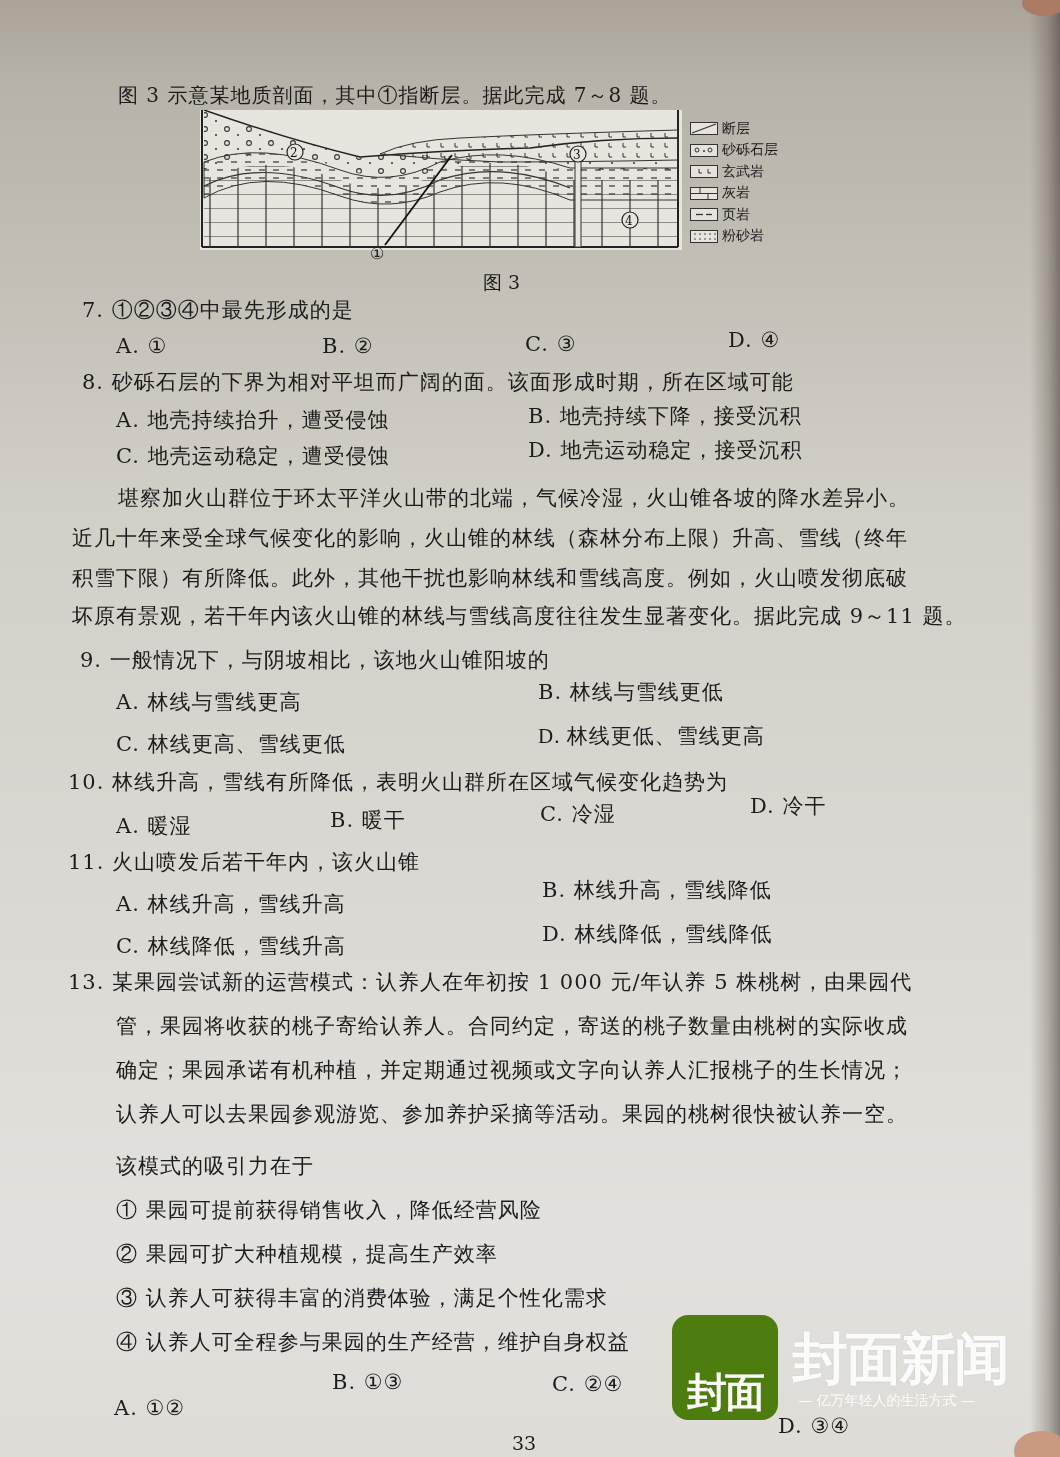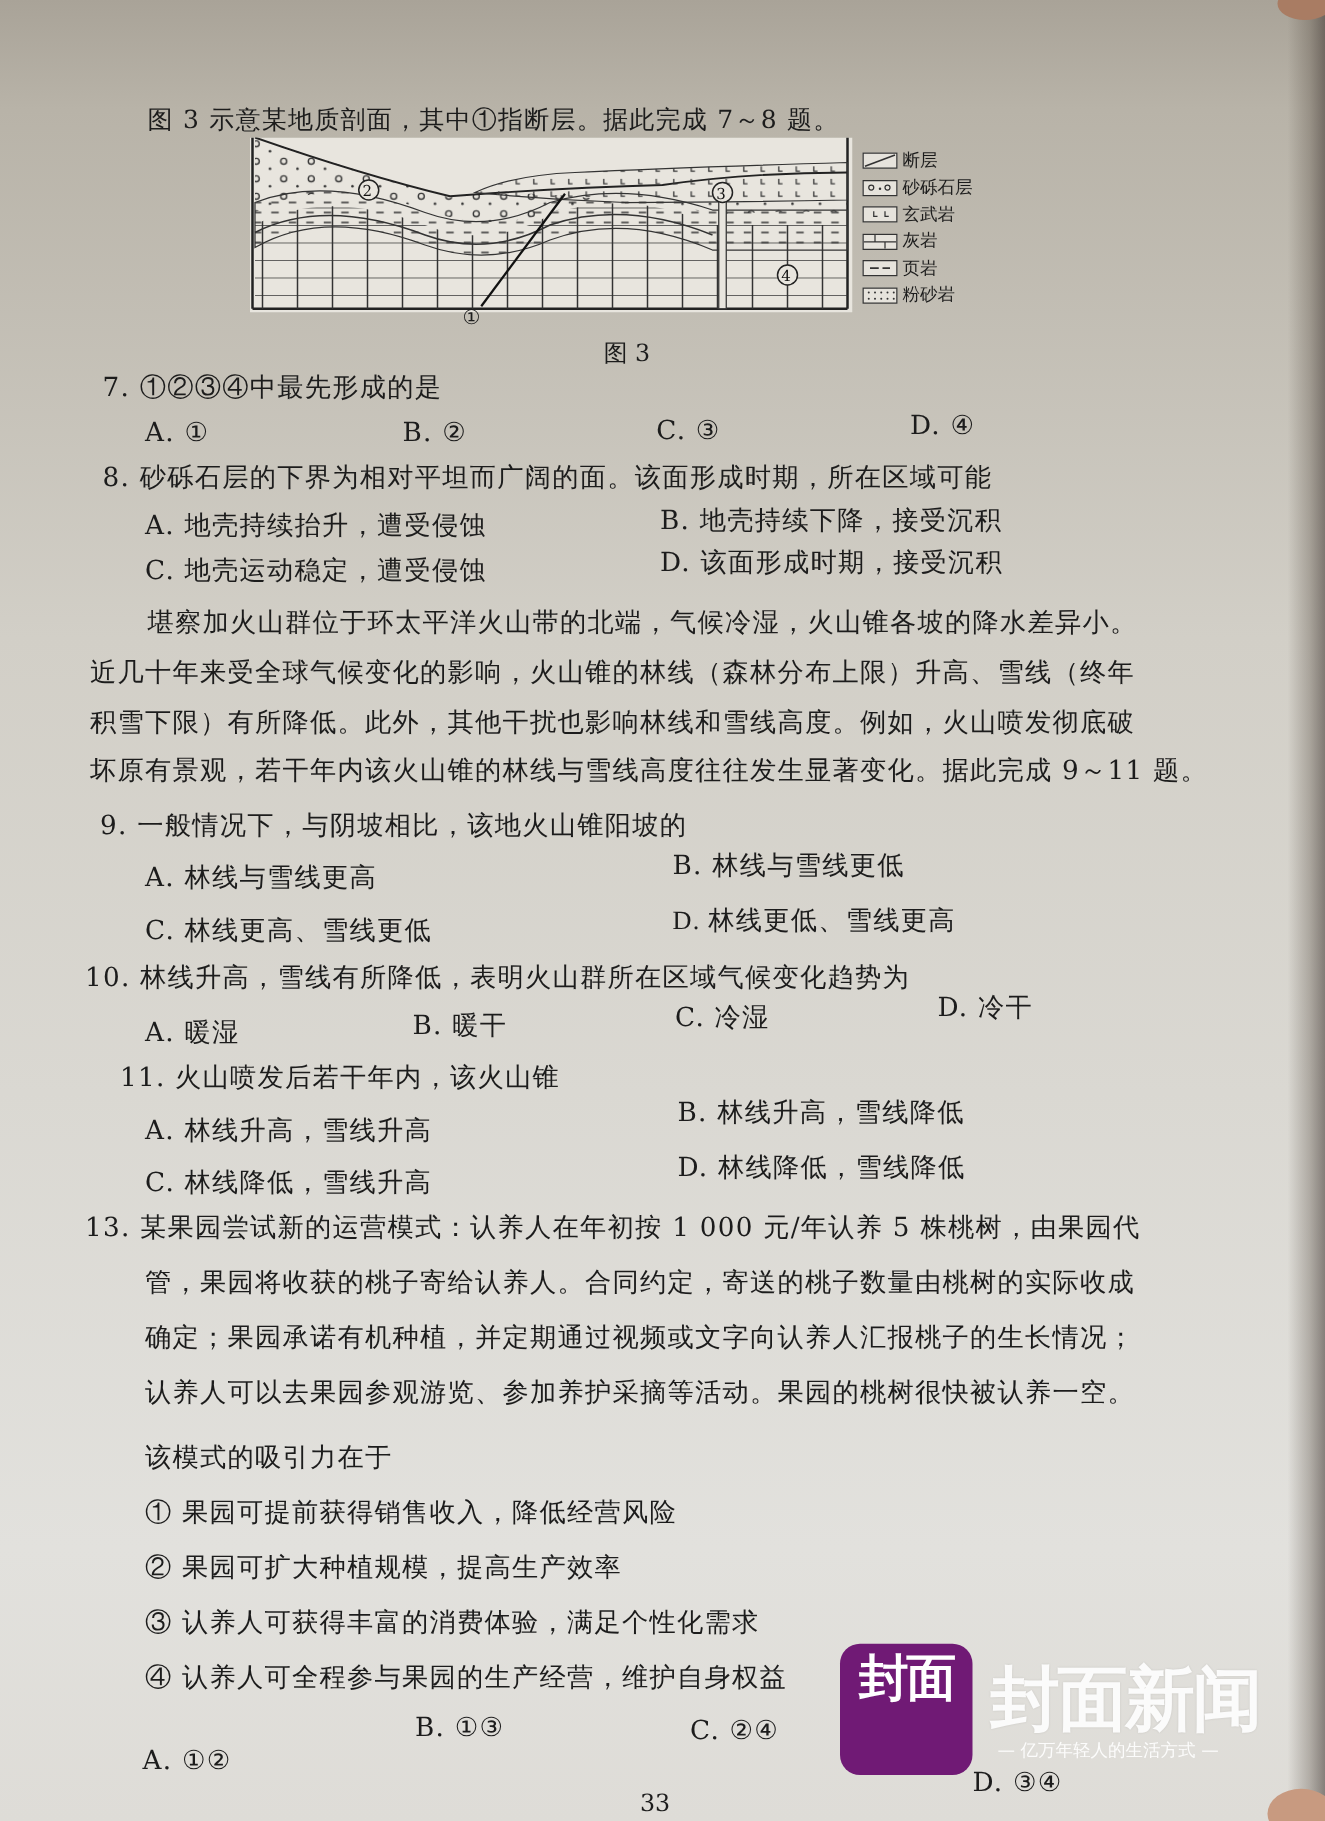--- a/index.html
+++ b/index.html
@@ -13,21 +13,21 @@
     background:linear-gradient(90deg,rgba(0,0,0,0) 0%,rgba(90,80,70,.35) 60%,rgba(60,50,45,.55) 100%);}
   .thumb-top{position:absolute;top:-10px;right:-6px;width:44px;height:26px;border-radius:50%;background:#a97c63;}
   .thumb-bottom{position:absolute;bottom:-14px;right:-8px;width:54px;height:40px;border-radius:50%;background:#c89a80;}
   .t{position:absolute;white-space:nowrap;font-size:21px;letter-spacing:1px;}
   .fig{position:absolute;left:200px;top:110px;width:482px;height:140px;}
   .legend{position:absolute;left:690px;top:118px;}
   .legend-row{display:flex;align-items:center;height:21.5px;font-size:14px;text-align:right;}
   .sw{width:26px;height:11px;border:1.5px solid #333;margin-right:4px;position:relative;background:#e6e3dc;}
   .fig-caption{position:absolute;left:483px;top:270px;font-size:19px;}
   .watermark{position:absolute;left:672px;top:1315px;width:106px;height:105px;border-radius:16px;
-    background:#701a75;color:#fff;font-size:40px;font-weight:bold;display:flex;align-items:flex-start;justify-content:center;
+    background:#4d7c0f;color:#fff;font-size:40px;font-weight:bold;display:flex;align-items:flex-end;justify-content:center;
     font-family:"DejaVu Sans",sans-serif;letter-spacing:-2px;}
   .wm-brand{position:absolute;left:792px;top:1322px;font-size:56px;font-weight:bold;color:rgba(255,255,255,.92);
     font-family:"DejaVu Sans",sans-serif;letter-spacing:-2px;text-shadow:0 0 2px rgba(0,0,0,.1);}
   .wm-slogan{position:absolute;left:798px;top:1392px;font-size:14px;color:rgba(255,255,255,.9);
     font-family:"DejaVu Sans",sans-serif;}
   .page-num{position:absolute;left:512px;top:1432px;font-size:19px;}
 </style>
 </head>
 <body>
 
@@ -152,40 +152,40 @@
 <div class="t" style="left:82px;top:296px;">7. ①②③④中最先形成的是</div>
 <div class="t" style="left:116px;top:334px;">A. ①</div>
 <div class="t" style="left:322px;top:334px;">B. ②</div>
 <div class="t" style="left:525px;top:332px;">C. ③</div>
 <div class="t" style="left:728px;top:328px;">D. ④</div>
 
 <div class="t" style="left:82px;top:368px;">8. 砂砾石层的下界为相对平坦而广阔的面。该面形成时期，所在区域可能</div>
 <div class="t" style="left:116px;top:406px;">A. 地壳持续抬升，遭受侵蚀</div>
 <div class="t" style="left:528px;top:402px;">B. 地壳持续下降，接受沉积</div>
 <div class="t" style="left:116px;top:442px;">C. 地壳运动稳定，遭受侵蚀</div>
-<div class="t" style="left:528px;top:436px;">D. 该面形成时期，接受沉积</div>
+<div class="t" style="left:528px;top:436px;">D. 地壳运动稳定，接受沉积</div>
 
 <div class="t" style="left:118px;top:484px;">堪察加火山群位于环太平洋火山带的北端，气候冷湿，火山锥各坡的降水差异小。</div>
 <div class="t" style="left:72px;top:524px;">近几十年来受全球气候变化的影响，火山锥的林线（森林分布上限）升高、雪线（终年</div>
 <div class="t" style="left:72px;top:564px;">积雪下限）有所降低。此外，其他干扰也影响林线和雪线高度。例如，火山喷发彻底破</div>
 <div class="t" style="left:72px;top:602px;">坏原有景观，若干年内该火山锥的林线与雪线高度往往发生显著变化。据此完成 9～11 题。</div>
 
 <div class="t" style="left:80px;top:646px;">9. 一般情况下，与阴坡相比，该地火山锥阳坡的</div>
 <div class="t" style="left:116px;top:688px;">A. 林线与雪线更高</div>
 <div class="t" style="left:538px;top:678px;">B. 林线与雪线更低</div>
 <div class="t" style="left:116px;top:730px;">C. 林线更高、雪线更低</div>
 <div class="t" style="left:538px;top:722px;font-family:Liberation Serif, serif;">D. 林线更低、雪线更高</div>
 
 <div class="t" style="left:68px;top:768px;">10. 林线升高，雪线有所降低，表明火山群所在区域气候变化趋势为</div>
 <div class="t" style="left:116px;top:812px;">A. 暖湿</div>
 <div class="t" style="left:330px;top:806px;">B. 暖干</div>
 <div class="t" style="left:540px;top:800px;">C. 冷湿</div>
 <div class="t" style="left:750px;top:792px;">D. 冷干</div>
 
-<div class="t" style="left:68px;top:848px;margin-left:28px;">11. 火山喷发后若干年内，该火山锥</div>
+<div class="t" style="left:68px;top:848px;">11. 火山喷发后若干年内，该火山锥</div>
 <div class="t" style="left:116px;top:890px;">A. 林线升高，雪线升高</div>
 <div class="t" style="left:542px;top:876px;">B. 林线升高，雪线降低</div>
 <div class="t" style="left:116px;top:932px;">C. 林线降低，雪线升高</div>
 <div class="t" style="left:542px;top:920px;">D. 林线降低，雪线降低</div>
 
 <div class="t" style="left:68px;top:968px;">13. 某果园尝试新的运营模式：认养人在年初按 1 000 元/年认养 5 株桃树，由果园代</div>
 <div class="t" style="left:116px;top:1012px;">管，果园将收获的桃子寄给认养人。合同约定，寄送的桃子数量由桃树的实际收成</div>
 <div class="t" style="left:116px;top:1056px;">确定；果园承诺有机种植，并定期通过视频或文字向认养人汇报桃子的生长情况；</div>
 <div class="t" style="left:116px;top:1100px;">认养人可以去果园参观游览、参加养护采摘等活动。果园的桃树很快被认养一空。</div>
 <div class="t" style="left:116px;top:1152px;">该模式的吸引力在于</div>

